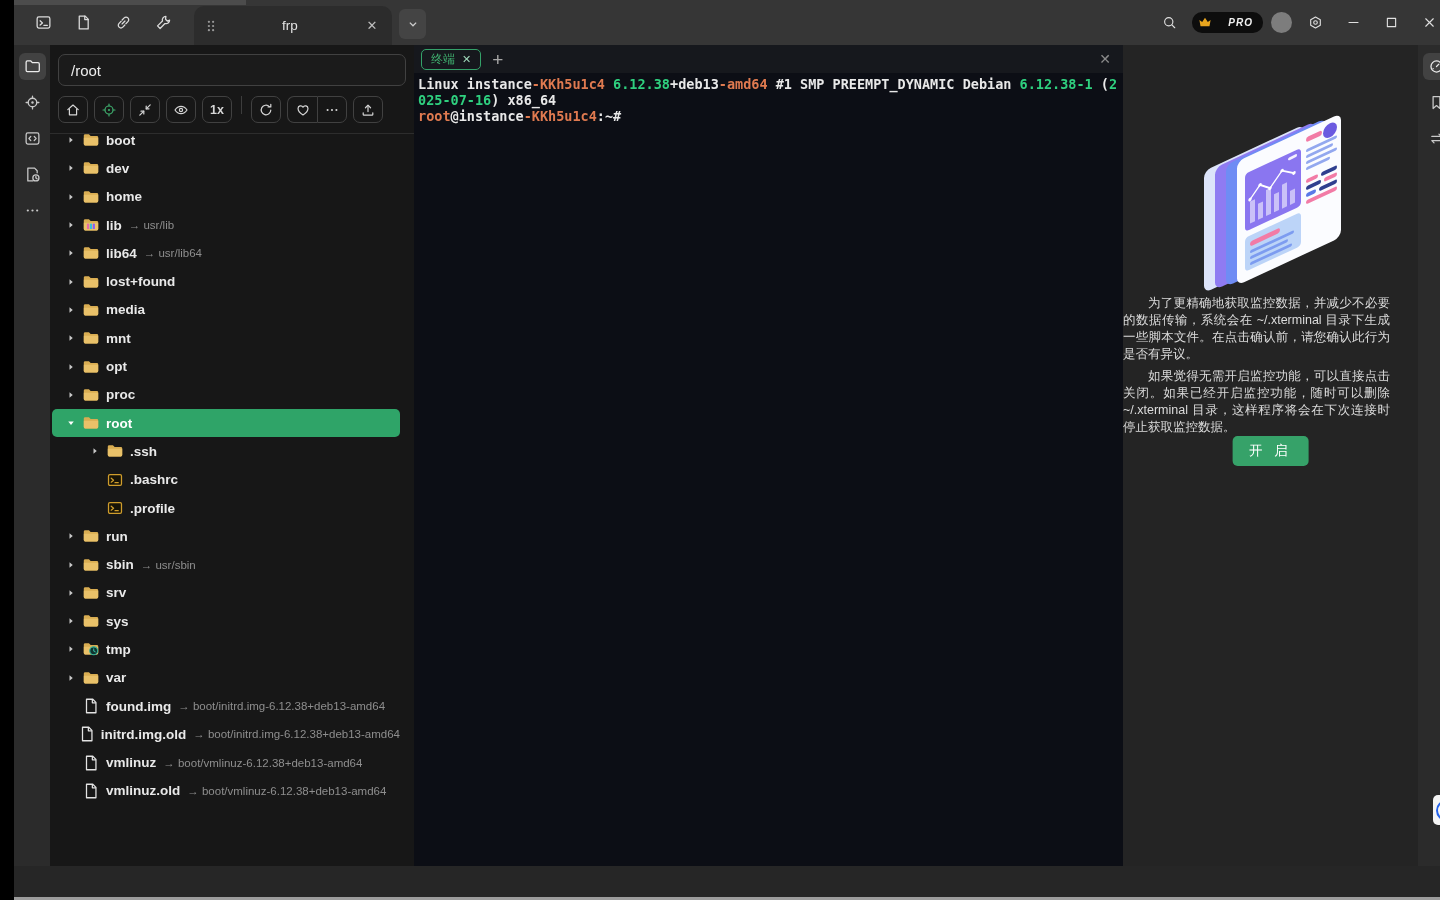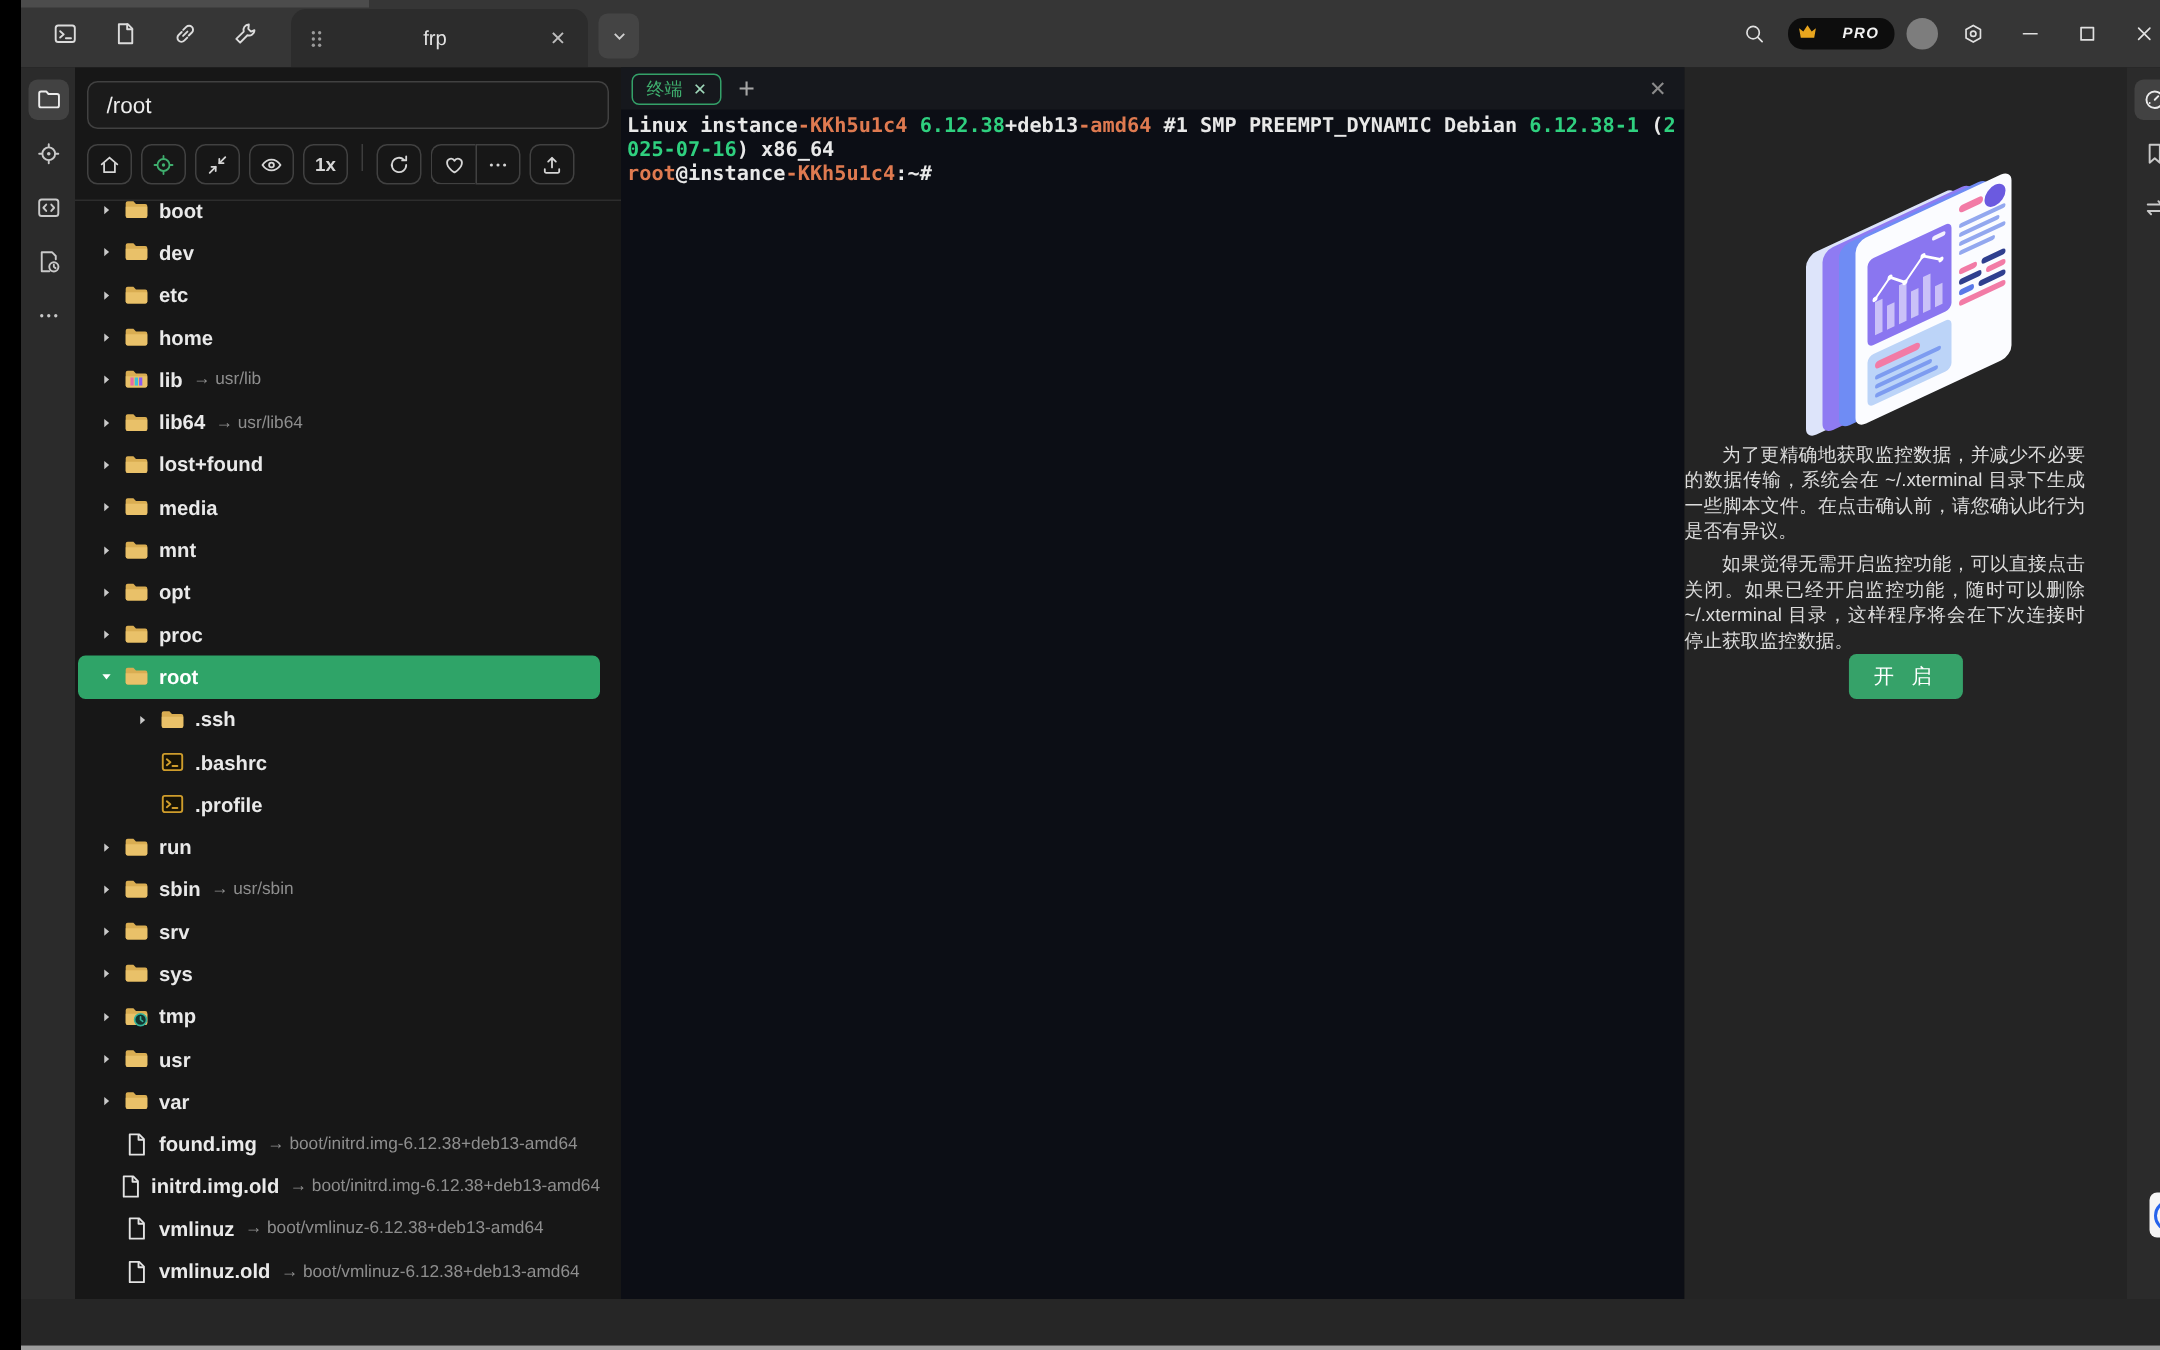--- a/index.html
+++ b/index.html
@@ -309,34 +309,20 @@
                 <svg viewBox="0 0 20 20">
                   <path d="M7 4.5l6.5 5.5L7 15.5z" fill="currentColor"></path>
                 </svg>
               </span>
               <span class="ti">
                 <svg viewBox="0 0 20 20">
                   <path d="M2 5A1.5 1.5 0 013.5 3.5h4.2l1.9 2h6.9A1.5 1.5 0 0118 7v7.5a1.5 1.5 0 01-1.5 1.5h-13A1.5 1.5 0 012 14.5z" fill="#d9ad52"></path>
                   <path d="M2 7.6h16v6.9a1.5 1.5 0 01-1.5 1.5h-13A1.5 1.5 0 012 14.5z" fill="#e9c169"></path>
                 </svg>
               </span>
-              <span class="tn">etc</span>
-            </div>
-            <div class="row lvl0">
-              <span class="tw">
-                <svg viewBox="0 0 20 20">
-                  <path d="M7 4.5l6.5 5.5L7 15.5z" fill="currentColor"></path>
-                </svg>
-              </span>
-              <span class="ti">
-                <svg viewBox="0 0 20 20">
-                  <path d="M2 5A1.5 1.5 0 013.5 3.5h4.2l1.9 2h6.9A1.5 1.5 0 0118 7v7.5a1.5 1.5 0 01-1.5 1.5h-13A1.5 1.5 0 012 14.5z" fill="#d9ad52"></path>
-                  <path d="M2 7.6h16v6.9a1.5 1.5 0 01-1.5 1.5h-13A1.5 1.5 0 012 14.5z" fill="#e9c169"></path>
-                </svg>
-              </span>
               <span class="tn">home</span>
             </div>
             <div class="row lvl0">
               <span class="tw">
                 <svg viewBox="0 0 20 20">
                   <path d="M7 4.5l6.5 5.5L7 15.5z" fill="currentColor"></path>
                 </svg>
               </span>
               <span class="ti">
                 <svg viewBox="0 0 20 20">
@@ -550,34 +536,20 @@
               </span>
               <span class="ti">
                 <svg viewBox="0 0 20 20">
                   <path d="M2 5A1.5 1.5 0 013.5 3.5h4.2l1.9 2h6.9A1.5 1.5 0 0118 7v7.5a1.5 1.5 0 01-1.5 1.5h-13A1.5 1.5 0 012 14.5z" fill="#d9ad52"></path>
                   <path d="M2 7.6h16v6.9a1.5 1.5 0 01-1.5 1.5h-13A1.5 1.5 0 012 14.5z" fill="#e9c169"></path>
                   <circle cx="13" cy="12" r="4.4" fill="#10332e" stroke="#34b39a" stroke-width="1.2"></circle>
                   <path d="M13 9.8V12l1.6 1.2" stroke="#34b39a" stroke-width="1.2" fill="none" stroke-linecap="round"></path>
                 </svg>
               </span>
               <span class="tn">tmp</span>
-            </div>
-            <div class="row lvl0">
-              <span class="tw">
-                <svg viewBox="0 0 20 20">
-                  <path d="M7 4.5l6.5 5.5L7 15.5z" fill="currentColor"></path>
-                </svg>
-              </span>
-              <span class="ti">
-                <svg viewBox="0 0 20 20">
-                  <path d="M2 5A1.5 1.5 0 013.5 3.5h4.2l1.9 2h6.9A1.5 1.5 0 0118 7v7.5a1.5 1.5 0 01-1.5 1.5h-13A1.5 1.5 0 012 14.5z" fill="#d9ad52"></path>
-                  <path d="M2 7.6h16v6.9a1.5 1.5 0 01-1.5 1.5h-13A1.5 1.5 0 012 14.5z" fill="#e9c169"></path>
-                </svg>
-              </span>
-              <span class="tn">usr</span>
             </div>
             <div class="row lvl0">
               <span class="tw">
                 <svg viewBox="0 0 20 20">
                   <path d="M7 4.5l6.5 5.5L7 15.5z" fill="currentColor"></path>
                 </svg>
               </span>
               <span class="ti">
                 <svg viewBox="0 0 20 20">
                   <path d="M2 5A1.5 1.5 0 013.5 3.5h4.2l1.9 2h6.9A1.5 1.5 0 0118 7v7.5a1.5 1.5 0 01-1.5 1.5h-13A1.5 1.5 0 012 14.5z" fill="#d9ad52"></path>

